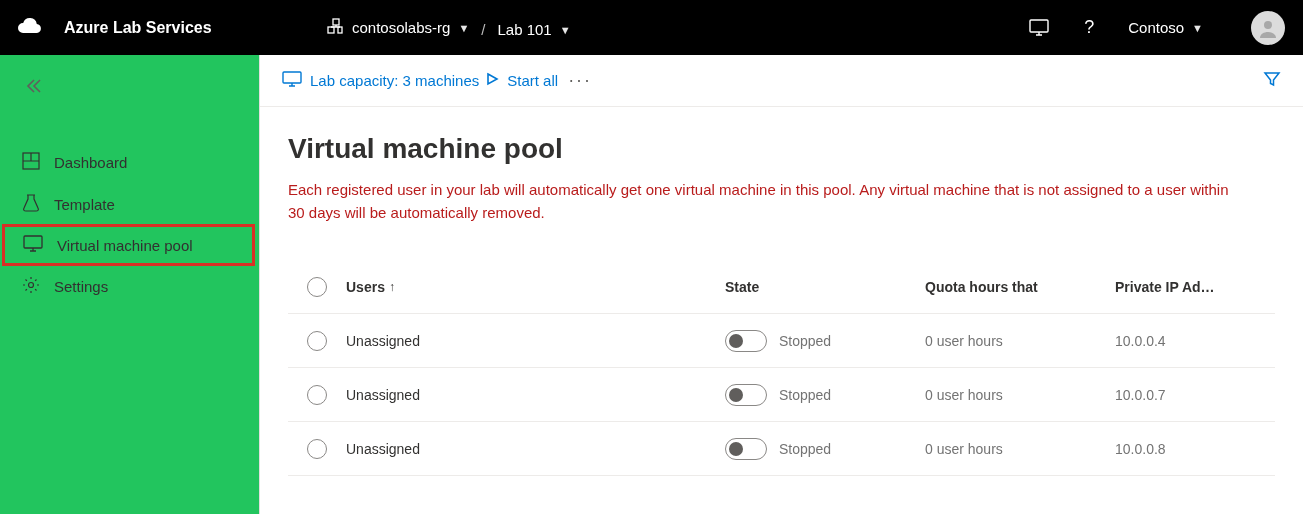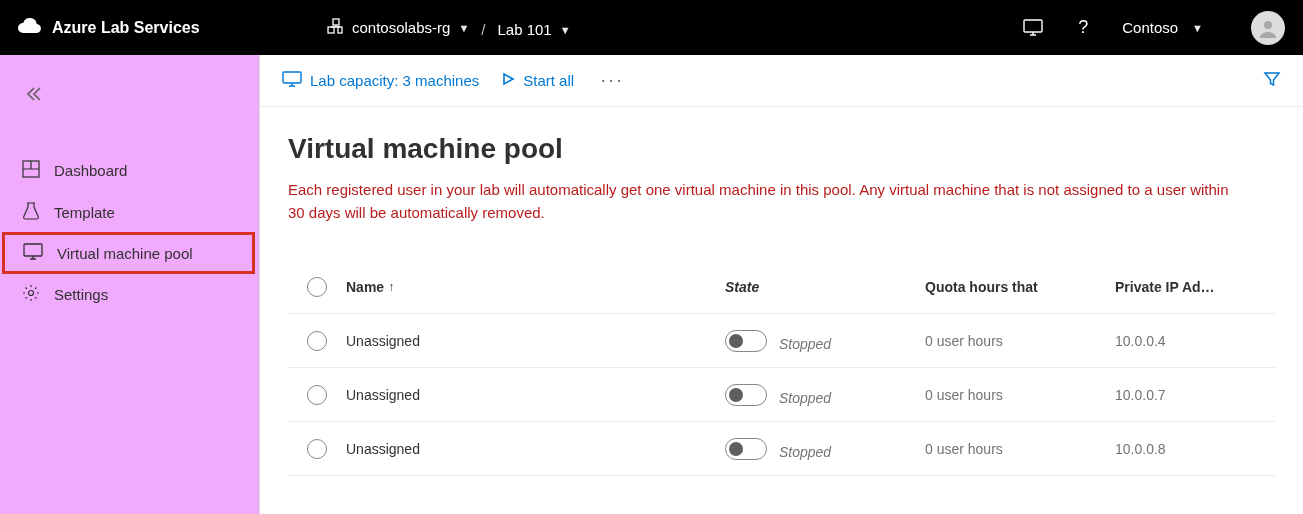--- a/index.html
+++ b/index.html
@@ -18,51 +18,51 @@
     background: #000000;
     color: #ffffff;
     display: flex;
     align-items: center;
     padding: 0 18px 0 16px;
     font-size: 15px;
   }
   .topbar .brand {
     display: flex;
     align-items: center;
-    gap: 10px;
+    gap: 22px;
     font-weight: 600;
     font-size: 16px;
     width: 310px;
   }
   .topbar .brand svg { flex-shrink:0; }
   .topbar .breadcrumbs {
     display: flex;
     align-items: flex-end;
     gap: 12px;
     font-size: 15px;
   }
   .topbar .breadcrumbs .sep { color: #bbb; }
   .topbar .crumb { display:flex; align-items:center; gap:8px; cursor:pointer;}
   .chev { font-size: 11px; opacity:0.9;}
   .topbar .spacer { flex: 1; }
   .topbar .right { display:flex; align-items:center; gap: 28px; }
   .topbar .icon-btn { width: 22px; height:22px; display:flex; align-items:center; justify-content:center; cursor:pointer;}
-  .topbar .user { display:flex; align-items:center; gap:14px; cursor:pointer;}
+  .topbar .user { display:flex; align-items:center; gap:8px; cursor:pointer;}
   .avatar {
     width: 34px; height:34px; border-radius:50%;
     background: #dcdcdc; display:flex; align-items:center; justify-content:center;
     margin-left: 20px;
   }
   
   .layout { display:flex; height: calc(100% - 55px); }
   .sidebar {
     width: 260px;
-    background: #f0abfc;
+    background: #22c55e;
     border-right: 1px solid #e1dfdd;
-    padding-top: 14px;
+    padding-top: 6px;
   }
   .sidebar .collapse {
     height: 50px;
     display:flex; align-items:center;
     padding-left: 24px;
     cursor:pointer;
   }
   .sidebar .gap { height: 30px; }
   .sidebar .item {
     height: 42px;
@@ -79,21 +79,21 @@
     margin: -1px 4px -1px 2px;
     padding-left: 18px;
   }
   
   .main { flex:1; display:flex; flex-direction:column; }
   .toolbar {
     height: 52px;
     display:flex;
     align-items:center;
     padding: 0 22px;
-    gap: 22px;
+    gap: 6px;
     border-bottom: 1px solid #edebe9;
     color: #0078d4;
   }
   .toolbar .tool {
     display:flex; align-items:center; gap:8px;
     font-size: 15px; cursor:pointer;
   }
   .toolbar .more { color:#605e5c; font-size:18px; letter-spacing:2px; padding-left:4px;}
   .toolbar .flex { flex:1; }
   .content {
@@ -116,21 +116,21 @@
   .table { width: 100%; }
   .table .row {
     display:flex;
     align-items:center;
     height: 54px;
     border-bottom: 1px solid #edebe9;
   }
   .table .row.header { font-weight:600; }
   .col-sel { width: 58px; display:flex; justify-content:center;}
   .col-name { flex: 1.8; }
-  .col-state { width: 200px; display:flex; align-items:flex-end; gap:12px;font-style:italic;}
+  .col-state { width: 200px; display:flex; align-items:center; gap:12px;}
   .col-quota { width: 190px; }
   .col-ip { width: 160px; }
   .sort-arrow { font-size: 12px; margin-left: 4px; }
   .radio {
     width: 20px; height:20px; border:1.5px solid #8a8886; border-radius:50%;
     background:#fff;
     cursor:pointer;
   }
   .toggle {
     width: 42px; height:22px; border:1px solid #8a8886; border-radius:11px;
@@ -280,21 +280,21 @@
     <div class="content">
       <h1>Virtual machine pool</h1>
       <p class="desc">Each registered user in your lab will automatically get one virtual machine in this pool. Any virtual machine that is not assigned to a user within 30 days will be automatically removed.</p>
 
       <div class="table">
         <div class="row header">
           <div class="col-sel">
               <div class="radio"></div>
             </div>
           <div class="col-name header-sort">
-            <span>Name</span>
+            <span>Users</span>
             <span class="sort-arrow">↑</span>
           </div>
           <div class="col-state">
               <span>State</span>
             </div>
           <div class="col-quota"><span>Quota hours that</span></div>
           <div class="col-ip"><span>Private IP Ad…</span></div>
         </div>
 
         <div class="row">

